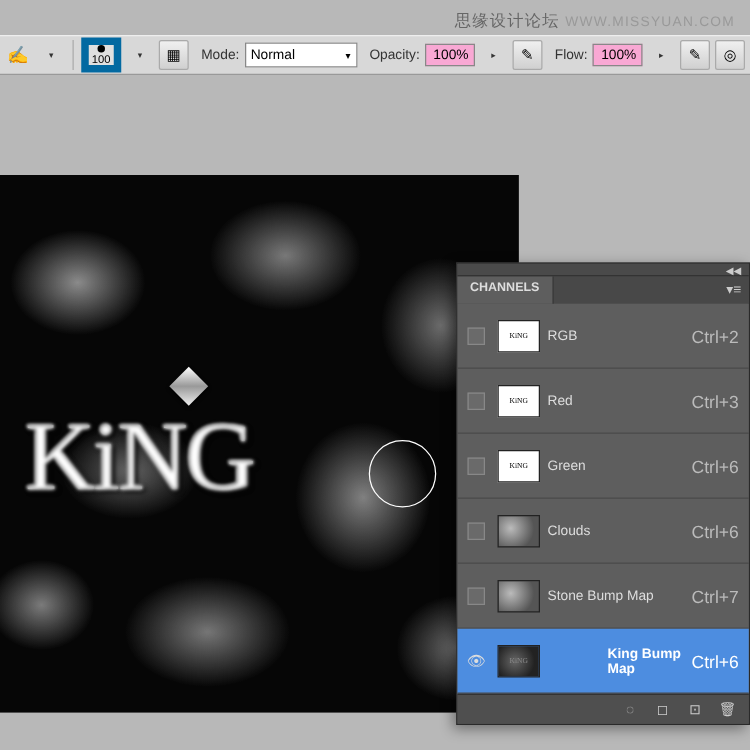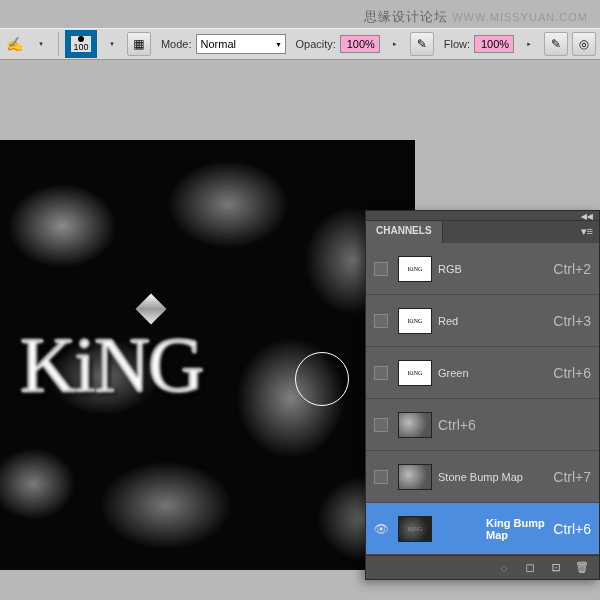--- a/index.html
+++ b/index.html
@@ -140,20 +140,21 @@
         </div>
         <div class="thumb">KiNG</div>
         <div class="ch-name">Green</div>
         <div class="ch-shortcut">Ctrl+6</div>
       </div>
       <div class="channel-row">
         <div class="vis-col">
           <div class="eye-box"></div>
         </div>
         <div class="thumb cloudy">KiNG</div>
+        <div class="ch-name">Clouds</div>
         <div class="ch-shortcut">Ctrl+6</div>
       </div>
       <div class="channel-row">
         <div class="vis-col">
           <div class="eye-box"></div>
         </div>
         <div class="thumb cloudy">KiNG</div>
         <div class="ch-name">Stone Bump Map</div>
         <div class="ch-shortcut">Ctrl+7</div>
       </div>

